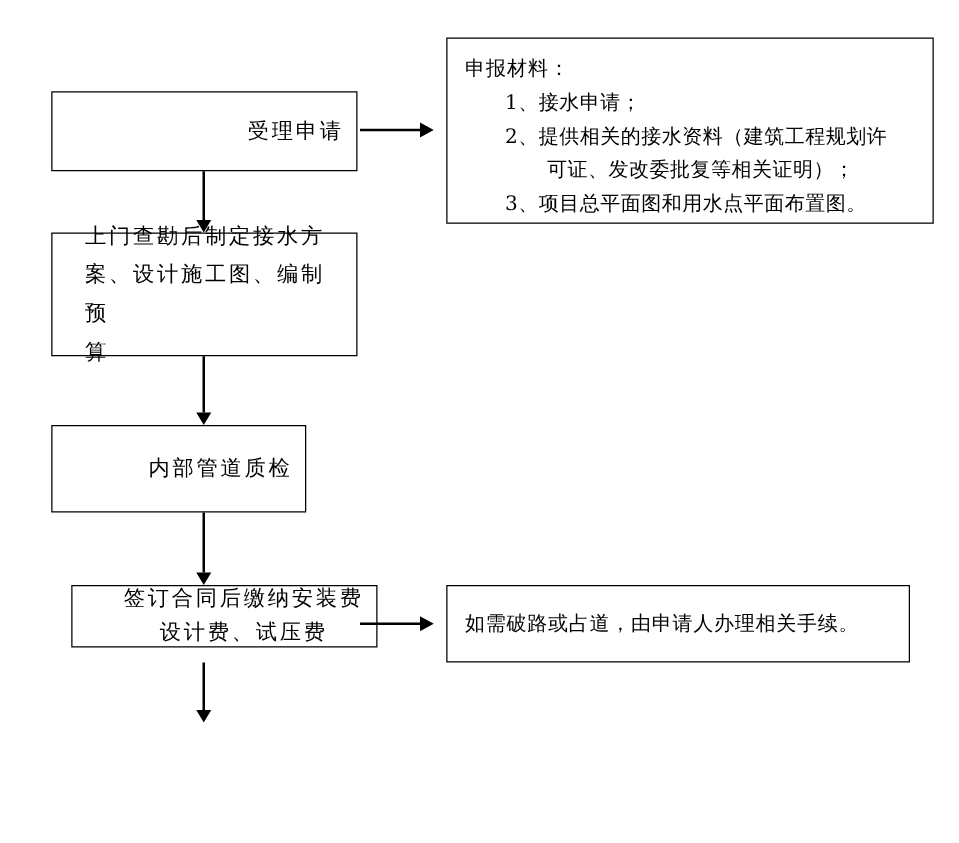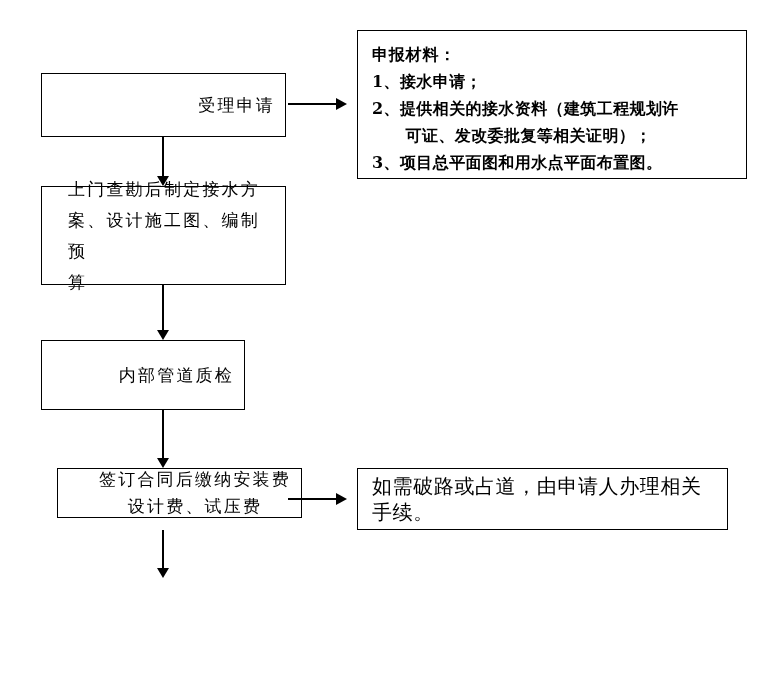--- a/index.html
+++ b/index.html
@@ -55,43 +55,44 @@
   #node-4 .node-text { line-height: 27px; }
 
   
   .note {
     position: absolute;
     box-sizing: border-box;
     border: 1.6px solid #000000;
     background: #ffffff;
     padding: 10px 12px 10px 14px;
   }
-  #note-materials { left: 357px; top: 30px;  width: 390px; height: 149px; font-weight: bold; }
+  #note-materials { left: 357px; top: 30px;  width: 390px; height: 149px; }
   #note-road      { left: 357px; top: 468px; width: 371px; height: 62px;
                     display: flex; align-items: center; }
 
   .note-title {
     font-size: 16px;
     line-height: 27px;
     letter-spacing: 0.8px;
   }
   .note-list {
     margin: 0;
     padding: 0;
     list-style: none;
   }
   .note-list li {
     font-size: 16px;
     line-height: 27px;
     letter-spacing: 0.4px;
     white-space: pre-line;
+    margin-left: 32px;
   }
   .note-list li .cont { display: block; padding-left: 2.1em; }
   .note-line {
-    font-size: 20px;
+    font-size: 16px;
     line-height: 26px;
     letter-spacing: 0.6px;
   }
 
   
   .conn { position: absolute; background: #000000; }
   .v-line { width: 2px; }
   .h-line { height: 2px; }
 
   .arrow-down {

